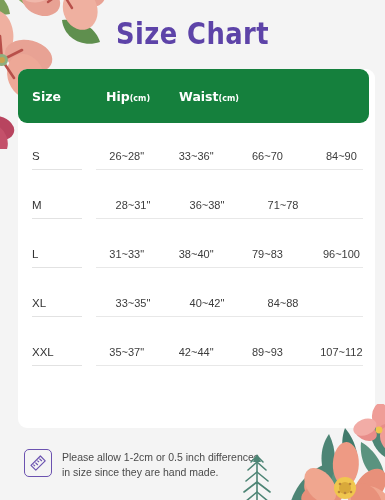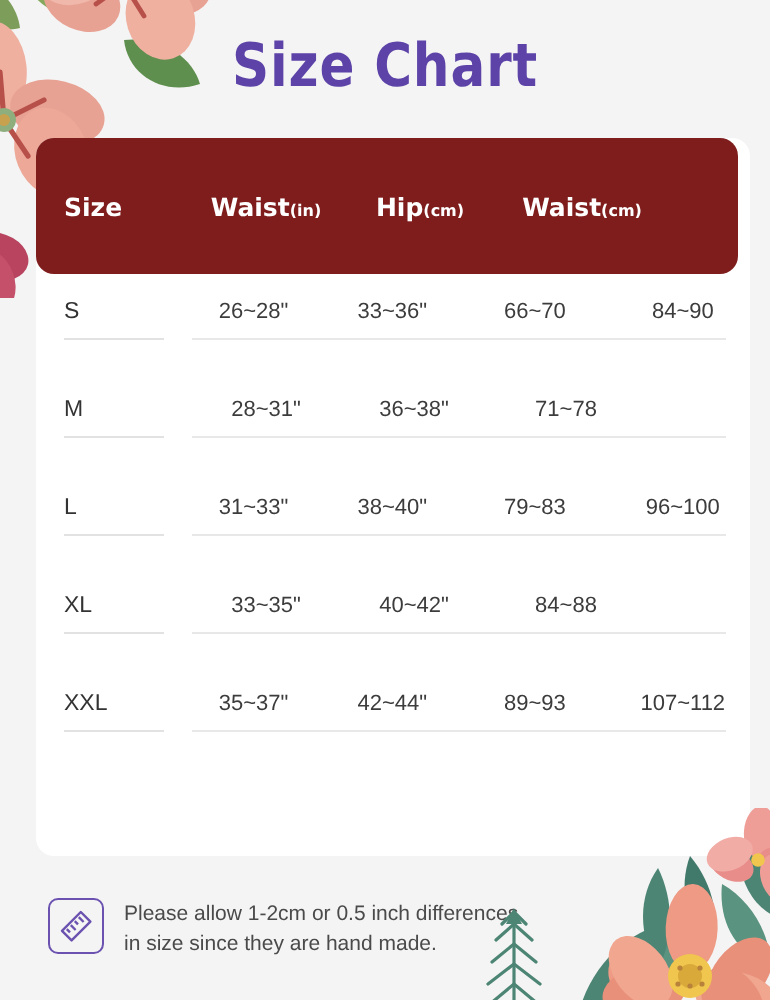--- a/index.html
+++ b/index.html
@@ -67,22 +67,22 @@
     height: 359px;
     background: #ffffff;
     border-radius: 9px;
   }
 
   .table-header {
     position: absolute;
     left: 0;
     top: 0;
     width: 351px;
-    height: 68px;
-    background: #7f1d1d;
+    height: 54px;
+    background: #15803d;
     border-radius: 9px;
     display: flex;
     align-items: center;
   }
 
   .th {
     color: #ffffff;
     font-family: "DejaVu Sans", sans-serif;
     font-weight: bold;
     font-size: 12.5px;
@@ -226,23 +226,20 @@
     </g>
   </svg>
 
   <div class="title">Size Chart</div>
 
   <div class="card">
 
     <div class="table-header">
       <div class="th col-size">
         <span>Size</span>
-      </div>
-      <div class="th col-w-in">
-        <span>Waist</span><span class="unit">(in)</span>
       </div>
       <div class="th col-h-cm">
         <span>Hip</span><span class="unit">(cm)</span>
       </div>
       <div class="th col-w-cm">
         <span>Waist</span><span class="unit">(cm)</span>
       </div>
     </div>
 
     <div class="rows">

